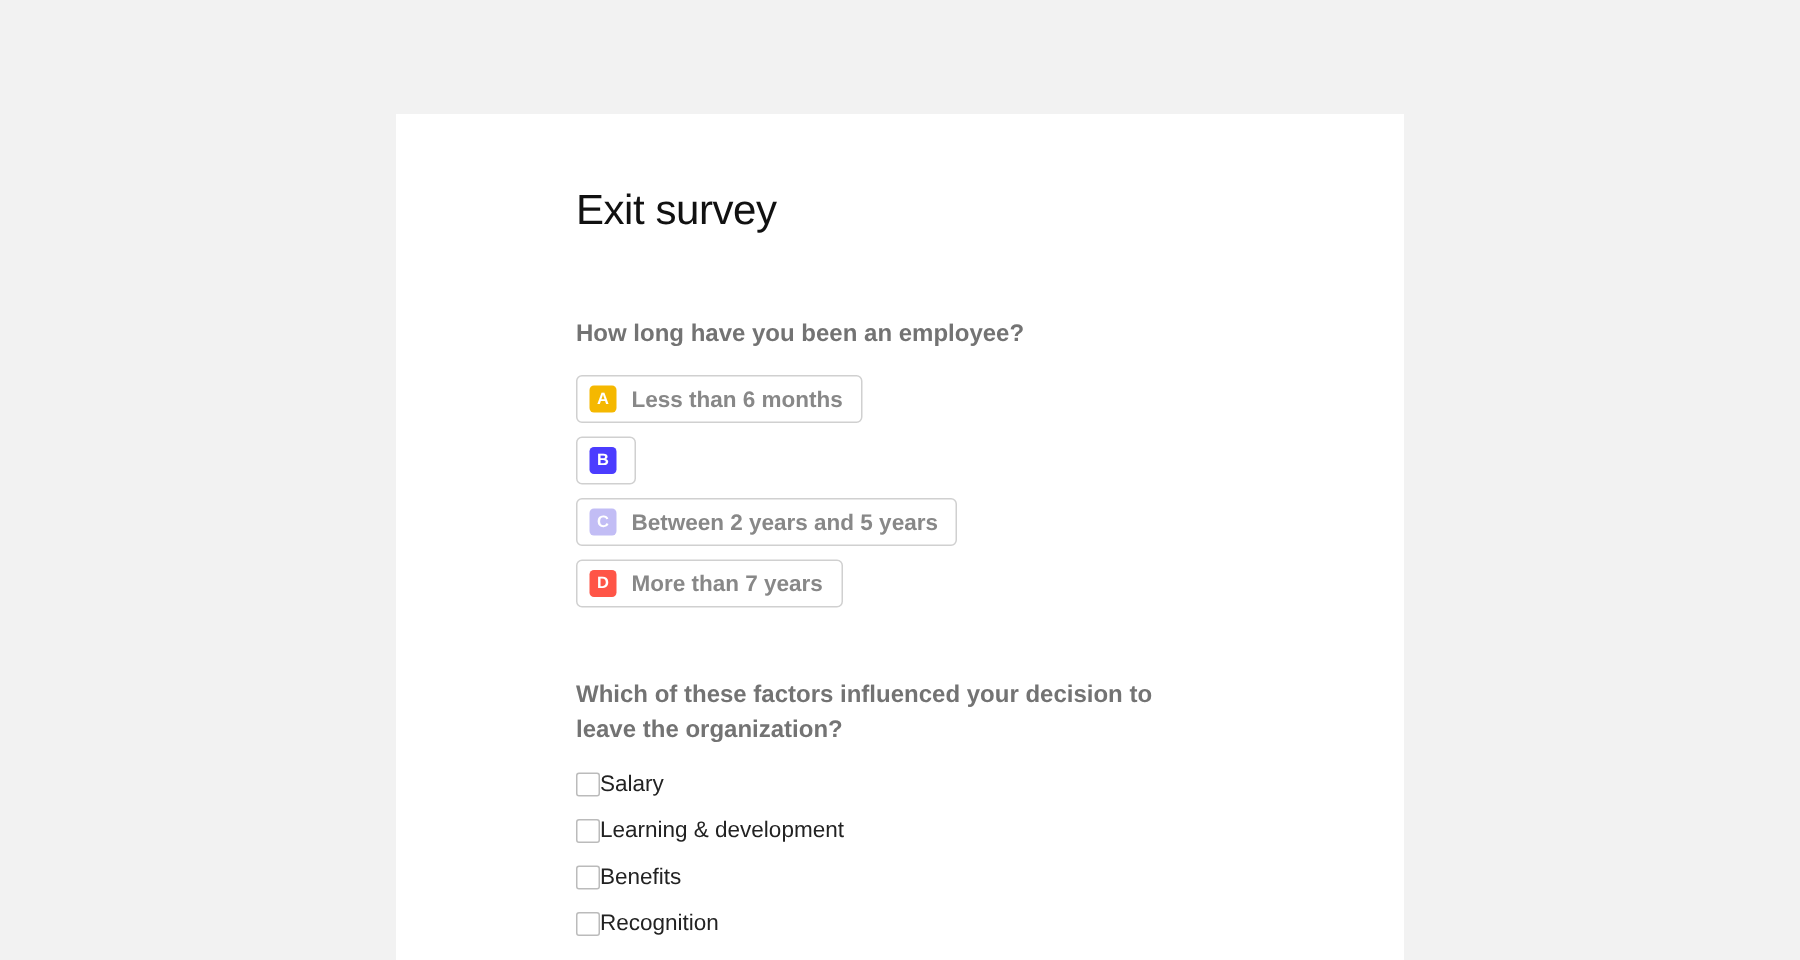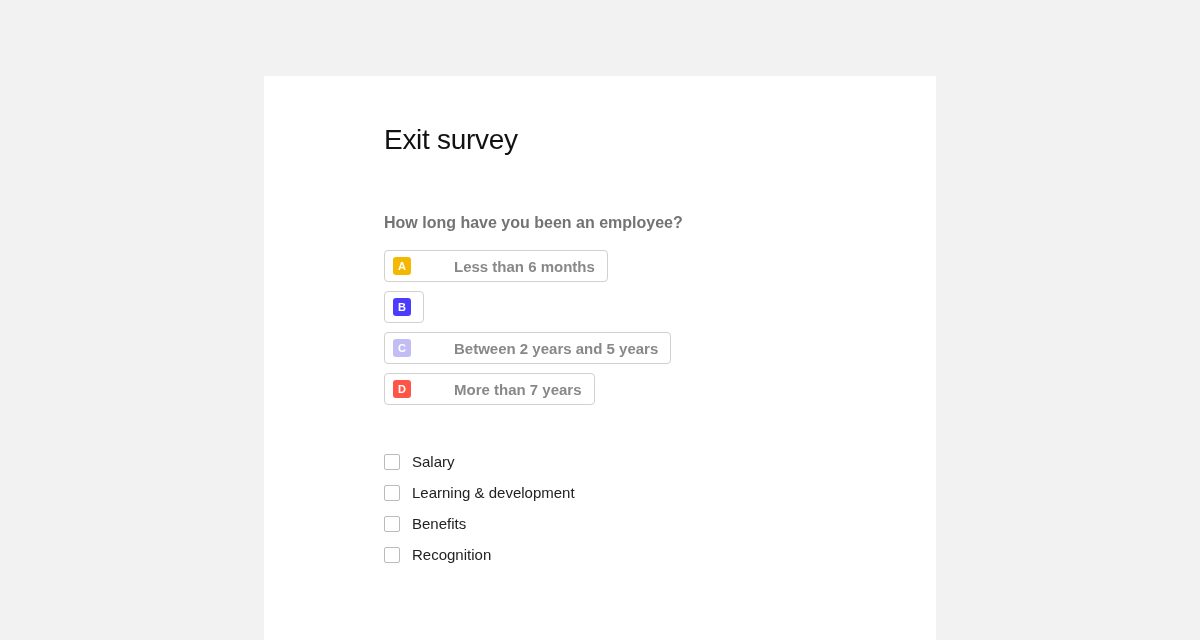--- a/index.html
+++ b/index.html
@@ -58,31 +58,29 @@
     justify-content: center;
     font-size: 11px;
     font-weight: 700;
     color: #fff;
     flex-shrink: 0;
   }
   .opt-text {
     font-size: 15px;
     font-weight: 600;
     color: #888;
-    margin-left: 33px;
   }
   .checks {
     display: flex;
     flex-direction: column;
     gap: 14px;
   }
   .check-row {
     display: flex;
     align-items: center;
-    gap: 12px;
     cursor: pointer;
   }
   .checkbox {
     width: 16px;
     height: 16px;
     border: 1.3px solid #bbb;
     border-radius: 2px;
     flex-shrink: 0;
     background: #fff;
   }
@@ -110,20 +108,21 @@
     <div class="option">
       <span class="key" style="background: rgb(194, 189, 245);">C</span>
       <span class="opt-text">Between 2 years and 5 years</span>
     </div>
     <div class="option">
       <span class="key" style="background: rgb(255, 85, 71);">D</span>
       <span class="opt-text">More than 7 years</span>
     </div>
   </div>
 
+  <div class="q-label">Which of these factors influenced your decision to leave the organization?</div>
   <div class="checks">
     <div class="check-row">
       <span class="checkbox"></span>
       <span class="check-label">Salary</span>
     </div>
     <div class="check-row">
       <span class="checkbox"></span>
       <span class="check-label">Learning &amp; development</span>
     </div>
     <div class="check-row">

